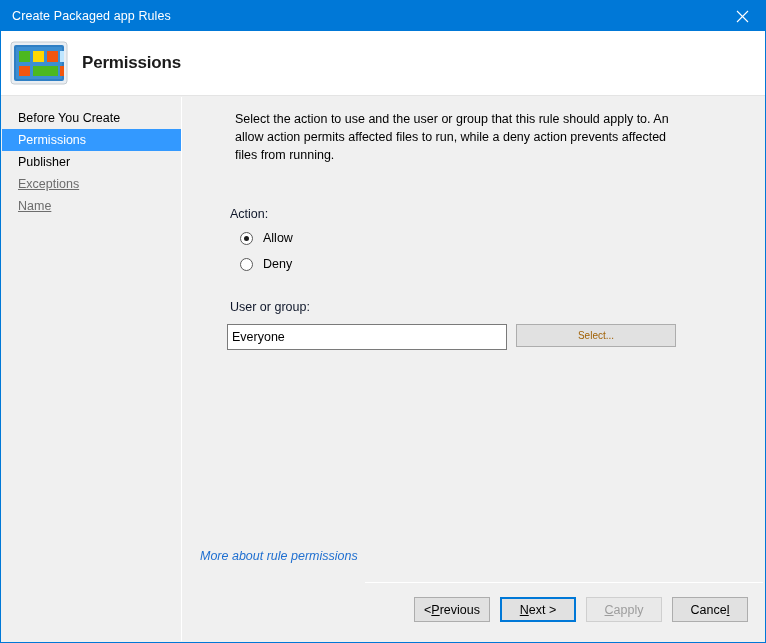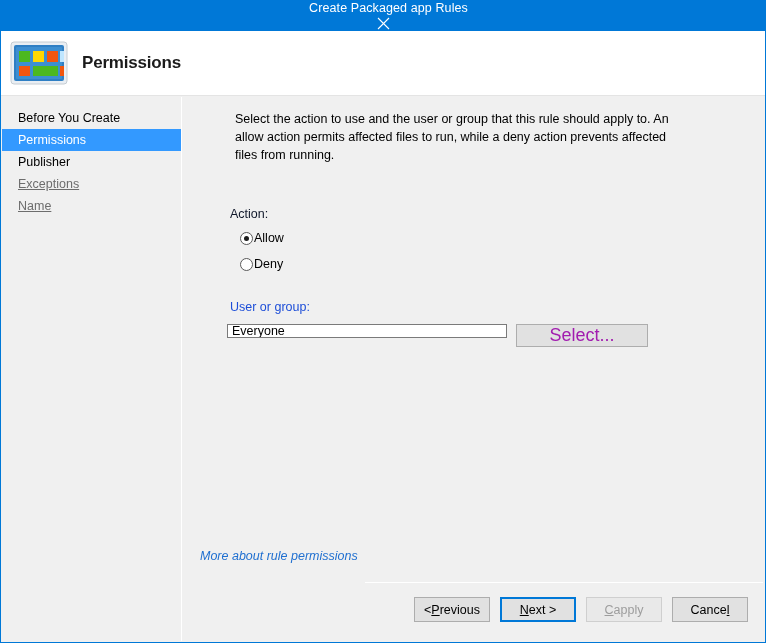--- a/index.html
+++ b/index.html
@@ -24,21 +24,20 @@
   }
   
   .titlebar {
     position: absolute;
     left: 0; top: 0;
     width: 764px;
     height: 30px;
     background: #0078d7;
     display: flex;
     align-items: center;
-    flex-direction: column;
   }
   .title-text {
     color: #ffffff;
     font-size: 12.5px;
     padding-left: 11px;
     letter-spacing: .1px;
     white-space: nowrap;
   }
   .title-spacer { flex: 1 1 auto; }
   .close-btn {
@@ -158,58 +157,58 @@
   }
   .radio.checked::after {
     content: "";
     position: absolute;
     left: 3px; top: 3px;
     width: 5px; height: 5px;
     border-radius: 50%;
     background: #1c1c1c;
   }
   .radio-label {
-    margin-left: 1px;
+    margin-left: 10px;
     font-size: 12.5px;
     color: #000;
   }
   .usergroup-label {
     position: absolute;
     left: 47px;
     top: 203px;
     font-size: 12.5px;
-    color: #1d4ed8;
+    color: #0f172a;
   }
   .usergroup-input {
     position: absolute;
     left: 44px;
     top: 227px;
     width: 280px;
-    height: 14px;
+    height: 26px;
     box-sizing: border-box;
     border: 1px solid #7a7a7a;
     background: #ffffff;
     font-family: "Liberation Sans", sans-serif;
     font-size: 12.5px;
     color: #000;
     padding: 0 4px;
     outline: none;
   }
   .select-btn {
     position: absolute;
     left: 333px;
     top: 227px;
-    width: 132px;
+    width: 160px;
     height: 23px;
     box-sizing: border-box;
     border: 1px solid #adadad;
     background: #e1e1e1;
     font-family: "Liberation Sans", sans-serif;
-    font-size: 18px;
-    color: #a21caf;
+    font-size: 10px;
+    color: #a16207;
     display: flex;
     align-items: center;
     justify-content: center;
     cursor: default;
   }
   .more-link {
     position: absolute;
     left: 17px;
     top: 452px;
     font-size: 12.5px;

